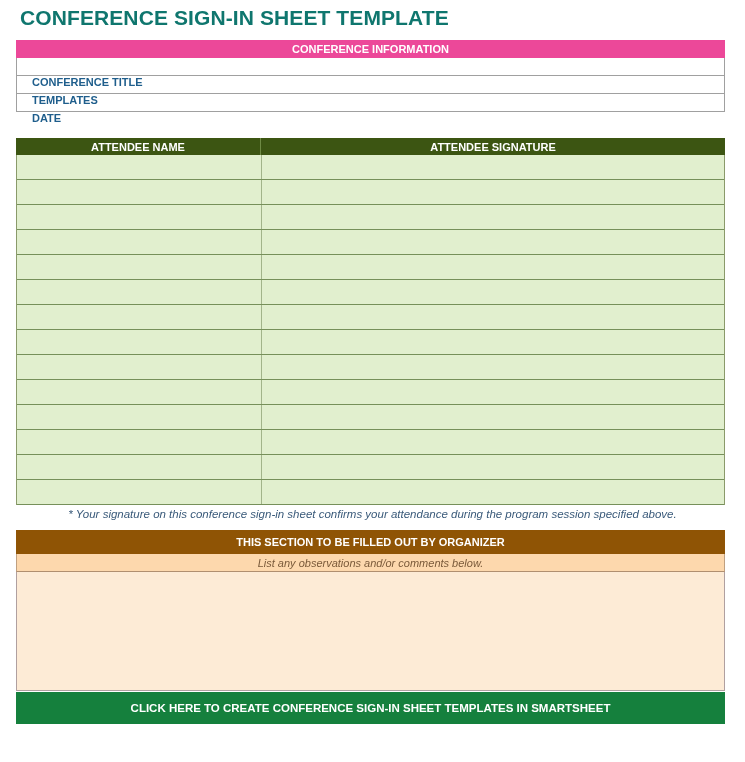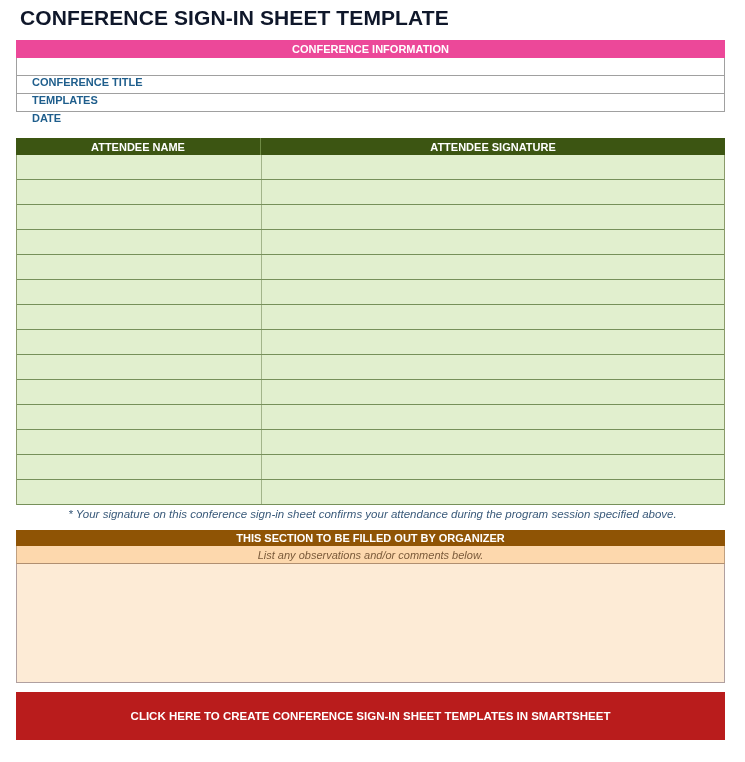--- a/index.html
+++ b/index.html
@@ -1,42 +1,42 @@
 <!DOCTYPE html>
 <html><head>
 <meta charset="utf-8">
 <style>
   html, body { margin:0; padding:0; background:#ffffff; }
   body { width:745px; height:762px; position:relative; font-family:"Liberation Sans", sans-serif; overflow:hidden; }
-  .title { position:absolute; left:20px; top:6px; font-size:21px; font-weight:bold; color:#0f172a; letter-spacing:0.1px; }
+  .title { position:absolute; left:20px; top:6px; font-size:21px; font-weight:bold; color:#0f766e; letter-spacing:0.1px; }
   .info { position:absolute; left:16px; top:40px; width:709px; border-collapse:collapse; }
   .info-header { height:18px; background:#ec4899; color:#fff; font-size:11px; font-weight:bold; display:flex; align-items:center; justify-content:center; }
   .info-row { display:flex; height:18px; border-bottom:1px solid #a0a0a0; box-sizing:border-box; }
   .info-label { width:245px; background:#deeefa; color:#1f5e8c; font-size:11px; font-weight:bold; padding-left:15px; box-sizing:border-box; display:flex; align-items:center; border-right:1px solid #b8c8d4;margin-top:24px; }
   .info-value { flex:1; background:#fff; border-right:1px solid #a0a0a0; }
   .info-rows { border-left:1px solid #a0a0a0; }
 
   .att { position:absolute; left:16px; top:138px; width:709px; }
   .att-header { display:flex; height:17px; background:#3c5512; color:#fff; font-size:11px; font-weight:bold; }
   .att-header div { display:flex; align-items:center; justify-content:center; }
   .att-h1 { width:245px; border-right:1px solid #6f8a44; box-sizing:border-box; }
   .att-h2 { flex:1; }
   .att-body { border-left:1px solid #8a9a6a; border-right:1px solid #8a9a6a; }
   .att-row { display:flex; height:25px; background:#e1efce; border-bottom:1px solid #76905a; box-sizing:border-box; }
   .att-c1 { width:245px; border-right:1px solid #a2b48a; box-sizing:border-box; }
   .att-c2 { flex:1; }
 
   .note { position:absolute; left:0; width:745px; top:508px; text-align:center; font-size:11.5px; font-style:italic; color:#3a5a7a; }
 
   .org { position:absolute; left:16px; top:530px; width:709px; }
-  .org-header { height:16px; background:#8f5405; color:#fff; font-size:11px; font-weight:bold; display:flex; align-items:center; justify-content:center; }
+  .org-header { height:24px; background:#8f5405; color:#fff; font-size:11px; font-weight:bold; display:flex; align-items:center; justify-content:center; }
   .org-sub { height:18px; background:#fdd8ad; color:#7a5a3a; font-size:11px; font-style:italic; display:flex; align-items:center; justify-content:center; border-bottom:1px solid #b08f70; border-left:1px solid #c0a080; border-right:1px solid #c0a080; box-sizing:border-box; }
   .org-box { height:119px; background:#fdebd6; border:1px solid #b0a0a0; border-top:none; box-sizing:border-box; }
 
-  .cta { position:absolute; left:16px; top:692px; width:709px; height:48px; background:#b91c1c; color:#fff; font-size:11.5px; font-weight:bold; display:flex; align-items:center; justify-content:center; cursor:pointer; }
+  .cta { position:absolute; left:16px; top:692px; width:709px; height:32px; background:#15803d; color:#fff; font-size:11.5px; font-weight:bold; display:flex; align-items:center; justify-content:center; cursor:pointer; }
 </style>
 </head>
 <body>
 
 <div class="title">CONFERENCE SIGN-IN SHEET TEMPLATE</div>
 
 <div class="info">
   <div class="info-header">CONFERENCE INFORMATION</div>
   <div class="info-rows">
     <div class="info-row">

